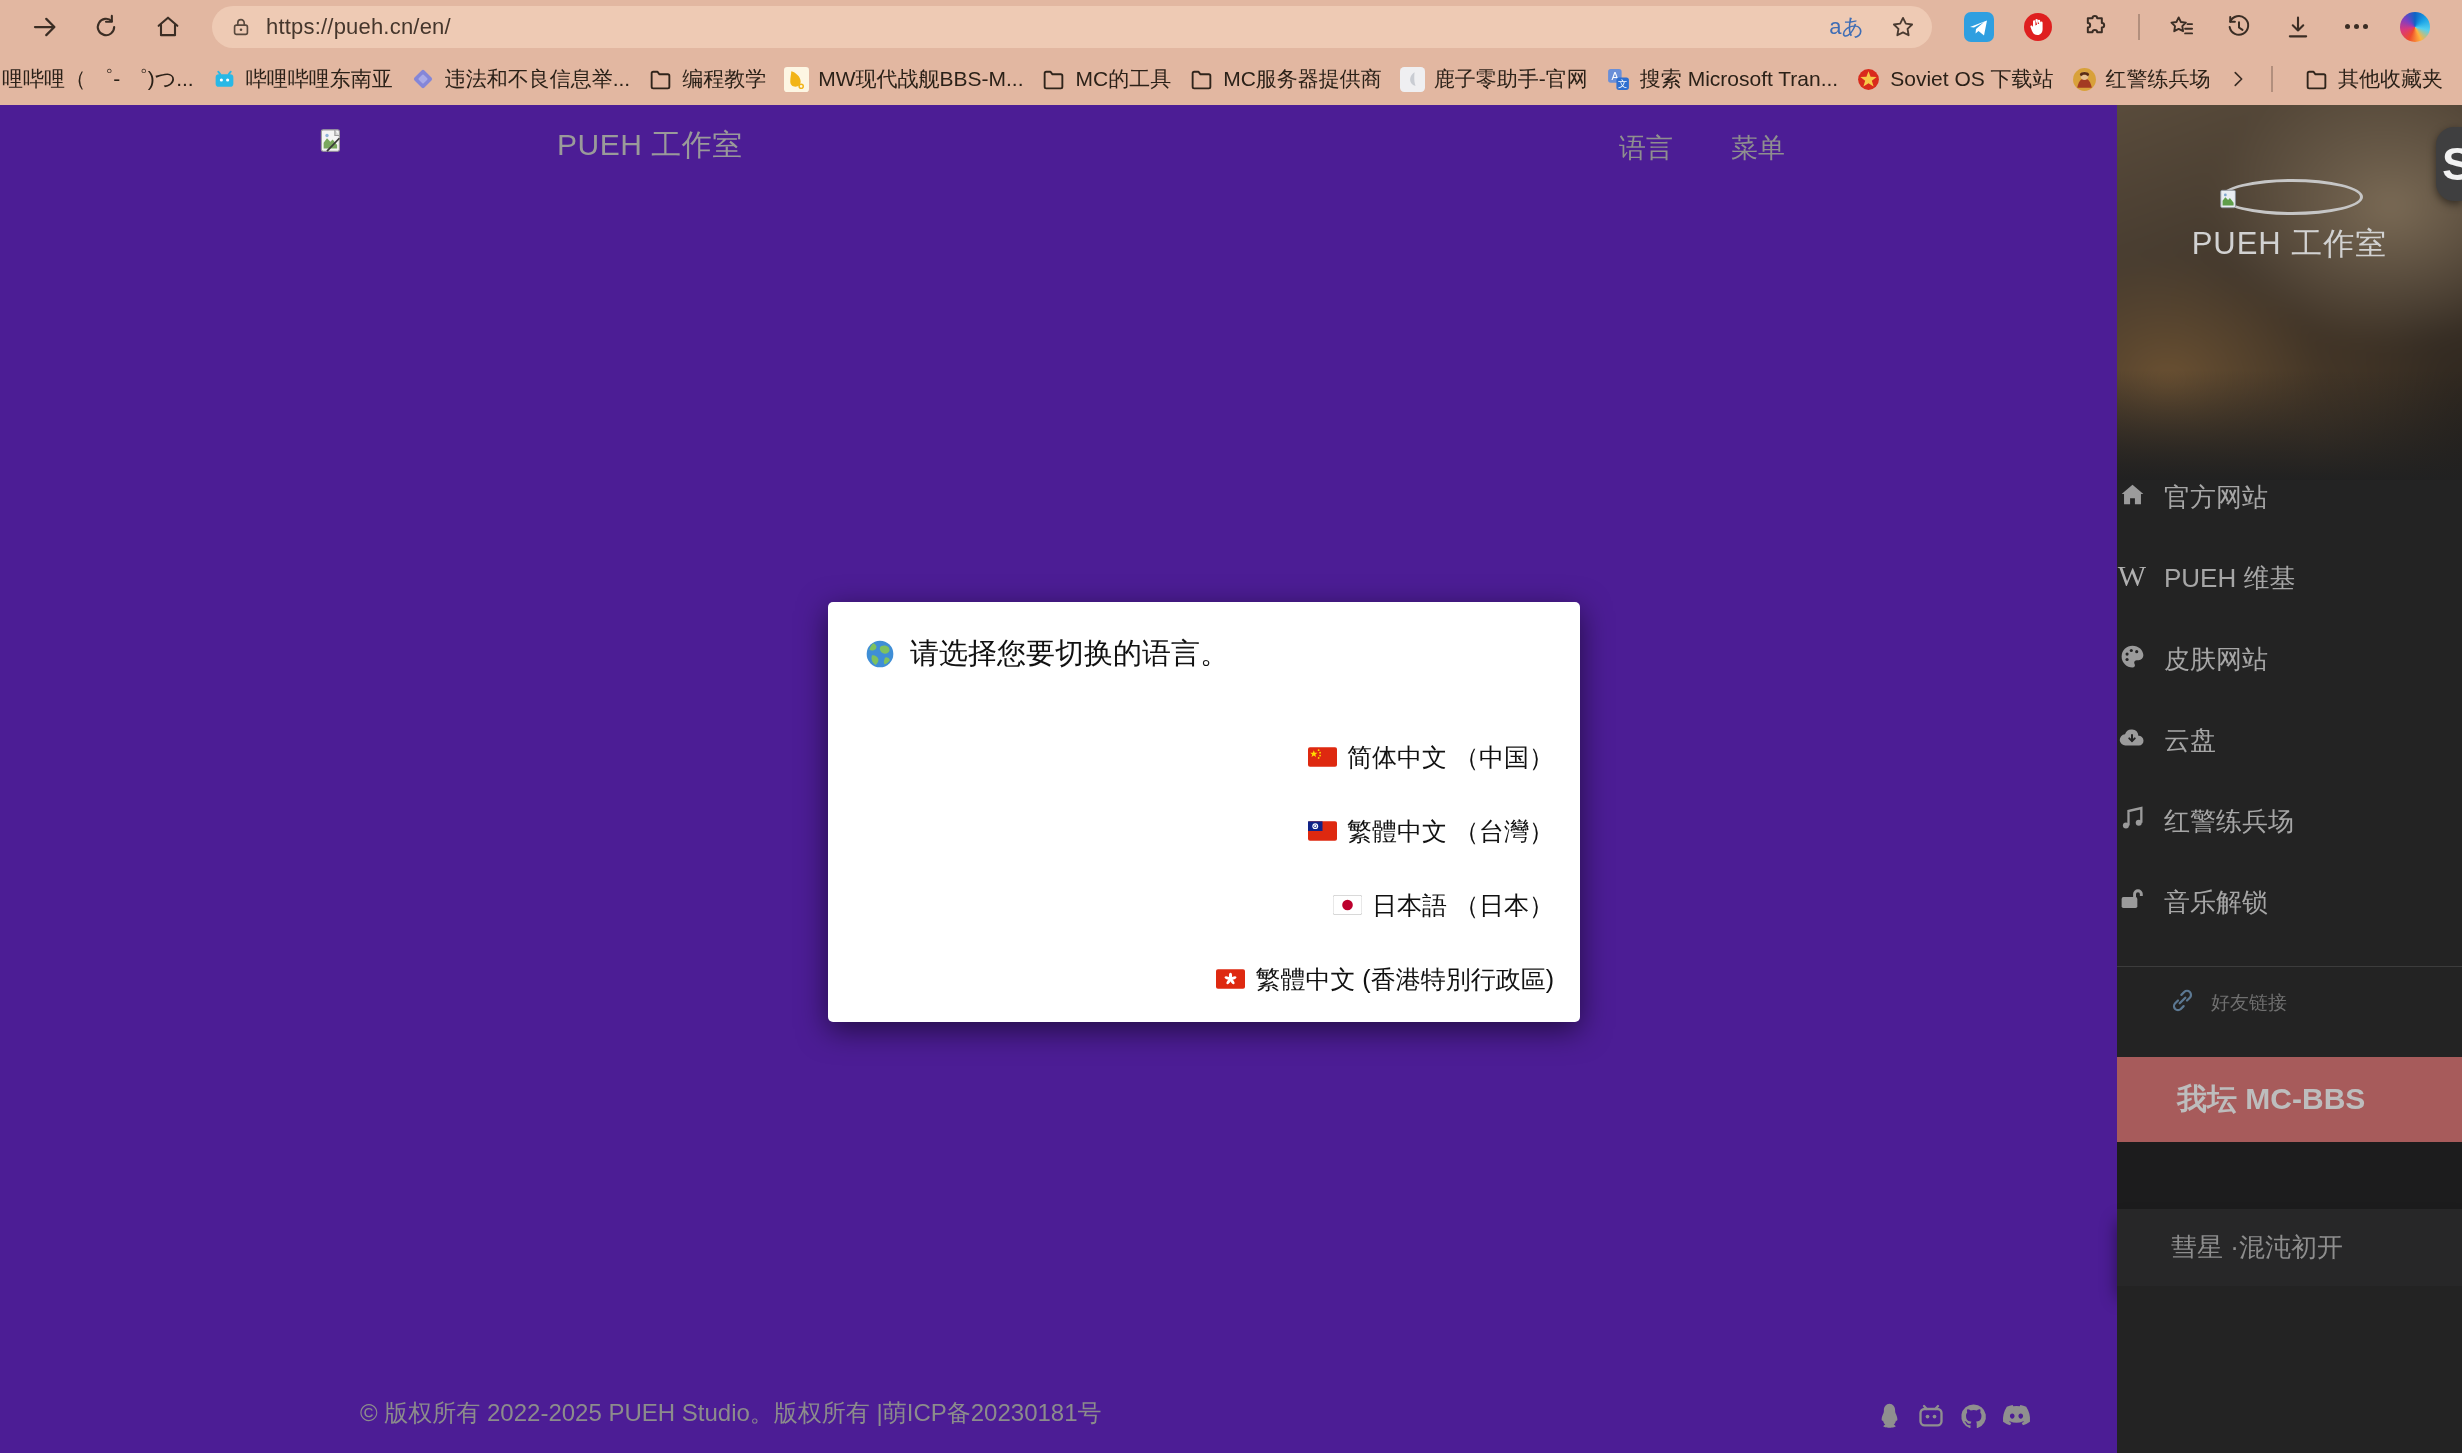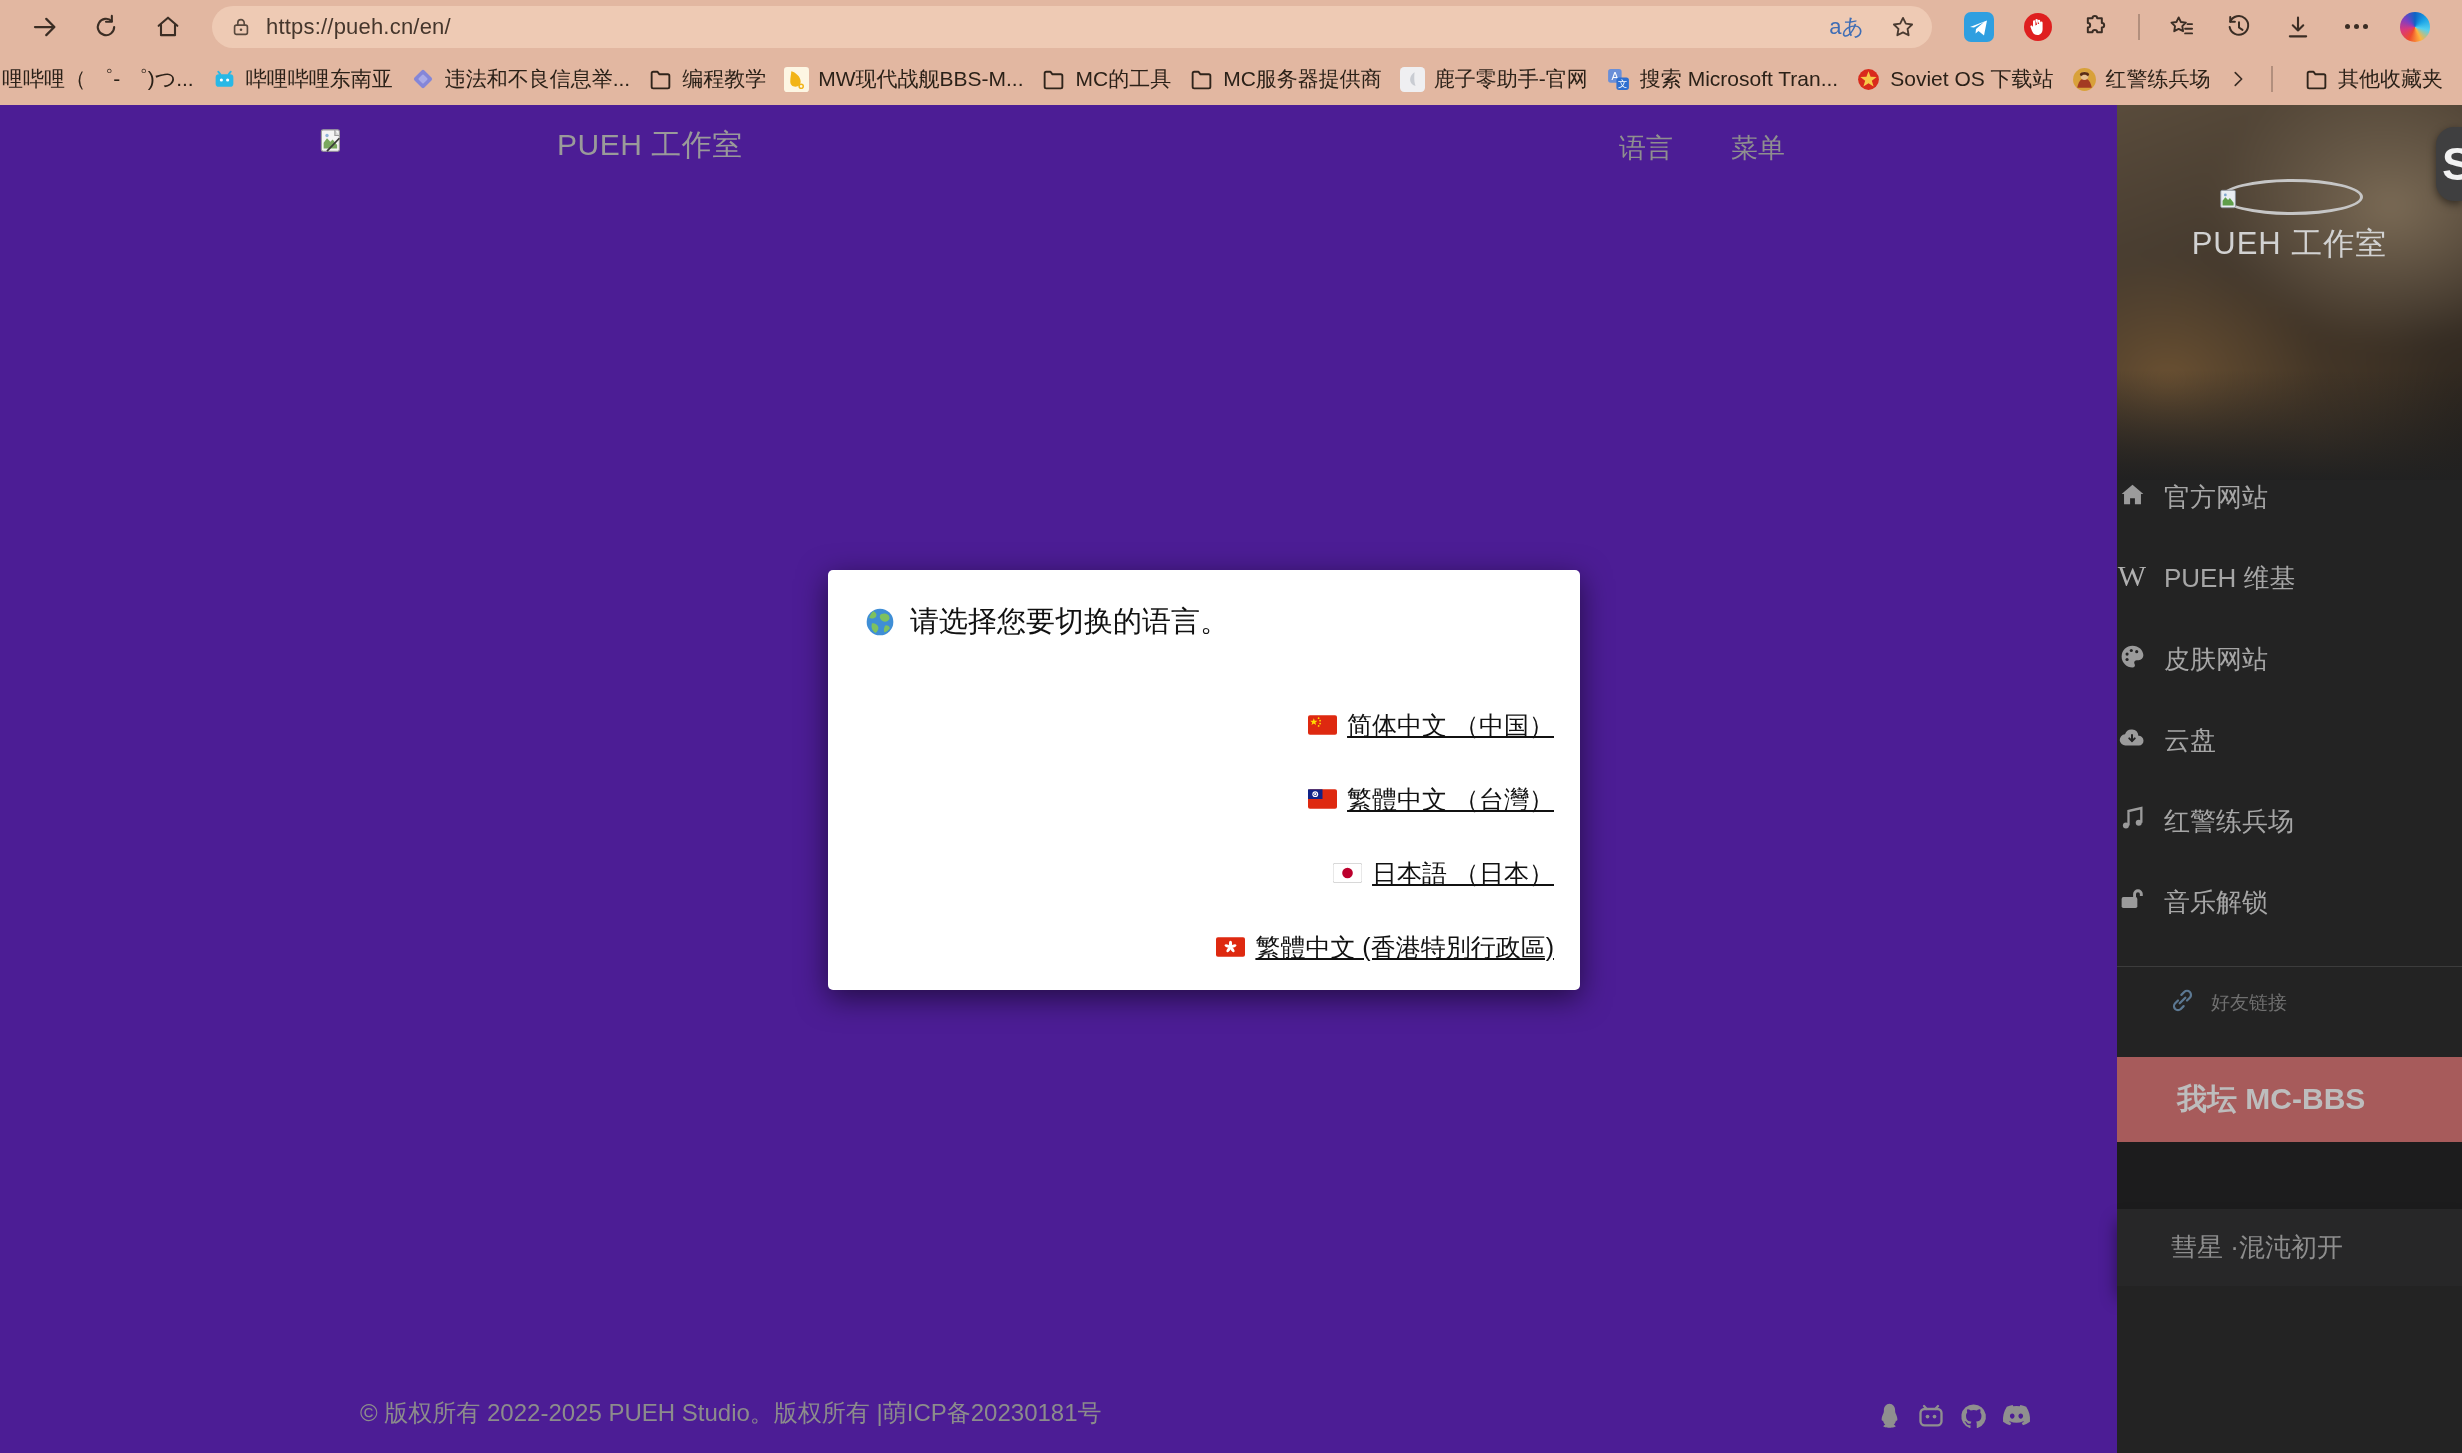--- a/index.html
+++ b/index.html
@@ -32,27 +32,27 @@
   .favicon { width:25px; height:25px; display:flex; align-items:center; justify-content:center; flex:0 0 auto; }
 
   
   .page { position:relative; height:1348px; background:#4c1d95; overflow:hidden; }
   .page-title { position:absolute; left:557px; top:20px; font-size:30px; color:#9a9a9a; letter-spacing:0.5px; }
   .broken-img { position:absolute; left:318px; top:22px; }
   .top-menu { position:absolute; top:25px; left:1586px; display:flex; gap:58px;margin-left:33px; }
   .top-menu .menu-link { font-size:27px; color:#8f8f8f; cursor:pointer; }
 
   
-  .dialog { position:absolute; left:828px; top:465px; width:752px; height:420px; background:#ffffff;
+  .dialog { position:absolute; left:828px; top:497px; width:752px; height:420px; background:#ffffff;
     border-radius:5px; box-shadow:0 8px 30px rgba(0,0,0,0.55); }
   .dialog-title { position:absolute; left:36px; top:32px; display:flex; align-items:center; gap:14px;
     font-size:29px; color:#111; }
   .dialog-options { position:absolute; right:26px; top:118px; }
   .lang-row { height:74px; display:flex; align-items:center; justify-content:flex-end; gap:10px;
-    font-size:25px; color:#111; cursor:pointer;text-decoration:underline; }
+    font-size:25px; color:#111; cursor:pointer; }
   .flag { display:block; }
 
   
   .footer-text { position:absolute; left:360px; top:1292px; font-size:24px; color:#8c8c8c; }
   .social-row { position:absolute; left:1876px; top:1296px; display:flex; gap:13px; align-items:center; }
 
   
   .sidebar { position:absolute; right:0; top:0; width:345px; height:1348px; background:#232323; display:flex; flex-direction:column; }
   .hero { position:relative; height:375px; overflow:hidden; background:#1a150f; }
   .hero-bg { position:absolute; inset:-30px;

